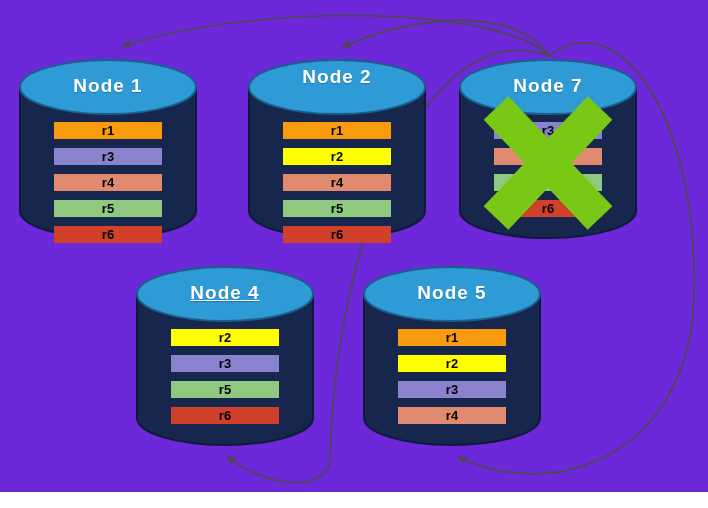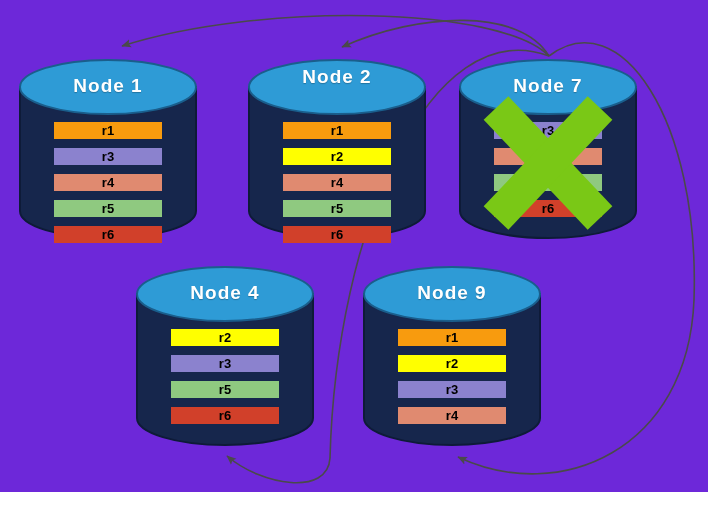--- a/index.html
+++ b/index.html
@@ -139,34 +139,34 @@
         <svg class="failmark" width="180" height="182" viewBox="0 0 180 182" style="left: 0px; top: 0px;">
           <line x1="38" y1="50" x2="142" y2="160" stroke="#7AC816" stroke-width="34" stroke-linecap="butt"></line>
           <line x1="142" y1="50" x2="38" y2="160" stroke="#7AC816" stroke-width="34" stroke-linecap="butt"></line>
         </svg>
       </div>
       <div class="node" style="left: 135px; top: 265px; width: 180px; height: 182px;">
         <svg class="node-svg" width="180" height="182" viewBox="0 0 180 182">
           <path d="M 2 29 L 2 153 A 88 27 0 0 0 178 153 L 178 29 Z" fill="#16264C" stroke="#0E1B38" stroke-width="2"></path>
           <ellipse cx="90" cy="29" rx="88" ry="27" fill="#2E9BD6" stroke="#1A5E8C" stroke-width="2"></ellipse>
         </svg>
-        <div class="node-label" style="top: 17px; font-size: 19px;">Node  4</div>
+        <div class="node-label" style="top: 17px; font-size: 19px; text-decoration: underline;">Node  4</div>
         <div class="recs" style="top: 64px;">
           <div class="rec" style="background: rgb(255, 255, 0); width: 108px; margin-bottom: 9px;">r2</div>
           <div class="rec" style="background: rgb(139, 130, 206); width: 108px; margin-bottom: 9px;">r3</div>
           <div class="rec" style="background: rgb(143, 201, 128); width: 108px; margin-bottom: 9px;">r5</div>
           <div class="rec" style="background: rgb(209, 64, 42); width: 108px; margin-bottom: 9px;">r6</div>
         </div>
       </div>
       <div class="node" style="left: 362px; top: 265px; width: 180px; height: 182px;">
         <svg class="node-svg" width="180" height="182" viewBox="0 0 180 182">
           <path d="M 2 29 L 2 153 A 88 27 0 0 0 178 153 L 178 29 Z" fill="#16264C" stroke="#0E1B38" stroke-width="2"></path>
           <ellipse cx="90" cy="29" rx="88" ry="27" fill="#2E9BD6" stroke="#1A5E8C" stroke-width="2"></ellipse>
         </svg>
-        <div class="node-label" style="top: 17px; font-size: 19px;">Node  9</div>
+        <div class="node-label" style="top: 17px; font-size: 19px;">Node  5</div>
         <div class="recs" style="top: 64px;">
           <div class="rec" style="background: rgb(248, 155, 14); width: 108px; margin-bottom: 9px;">r1</div>
           <div class="rec" style="background: rgb(255, 255, 0); width: 108px; margin-bottom: 9px;">r2</div>
           <div class="rec" style="background: rgb(139, 130, 206); width: 108px; margin-bottom: 9px;">r3</div>
           <div class="rec" style="background: rgb(224, 138, 112); width: 108px; margin-bottom: 9px;">r4</div>
         </div>
       </div>
     </div>
 
 </div>

